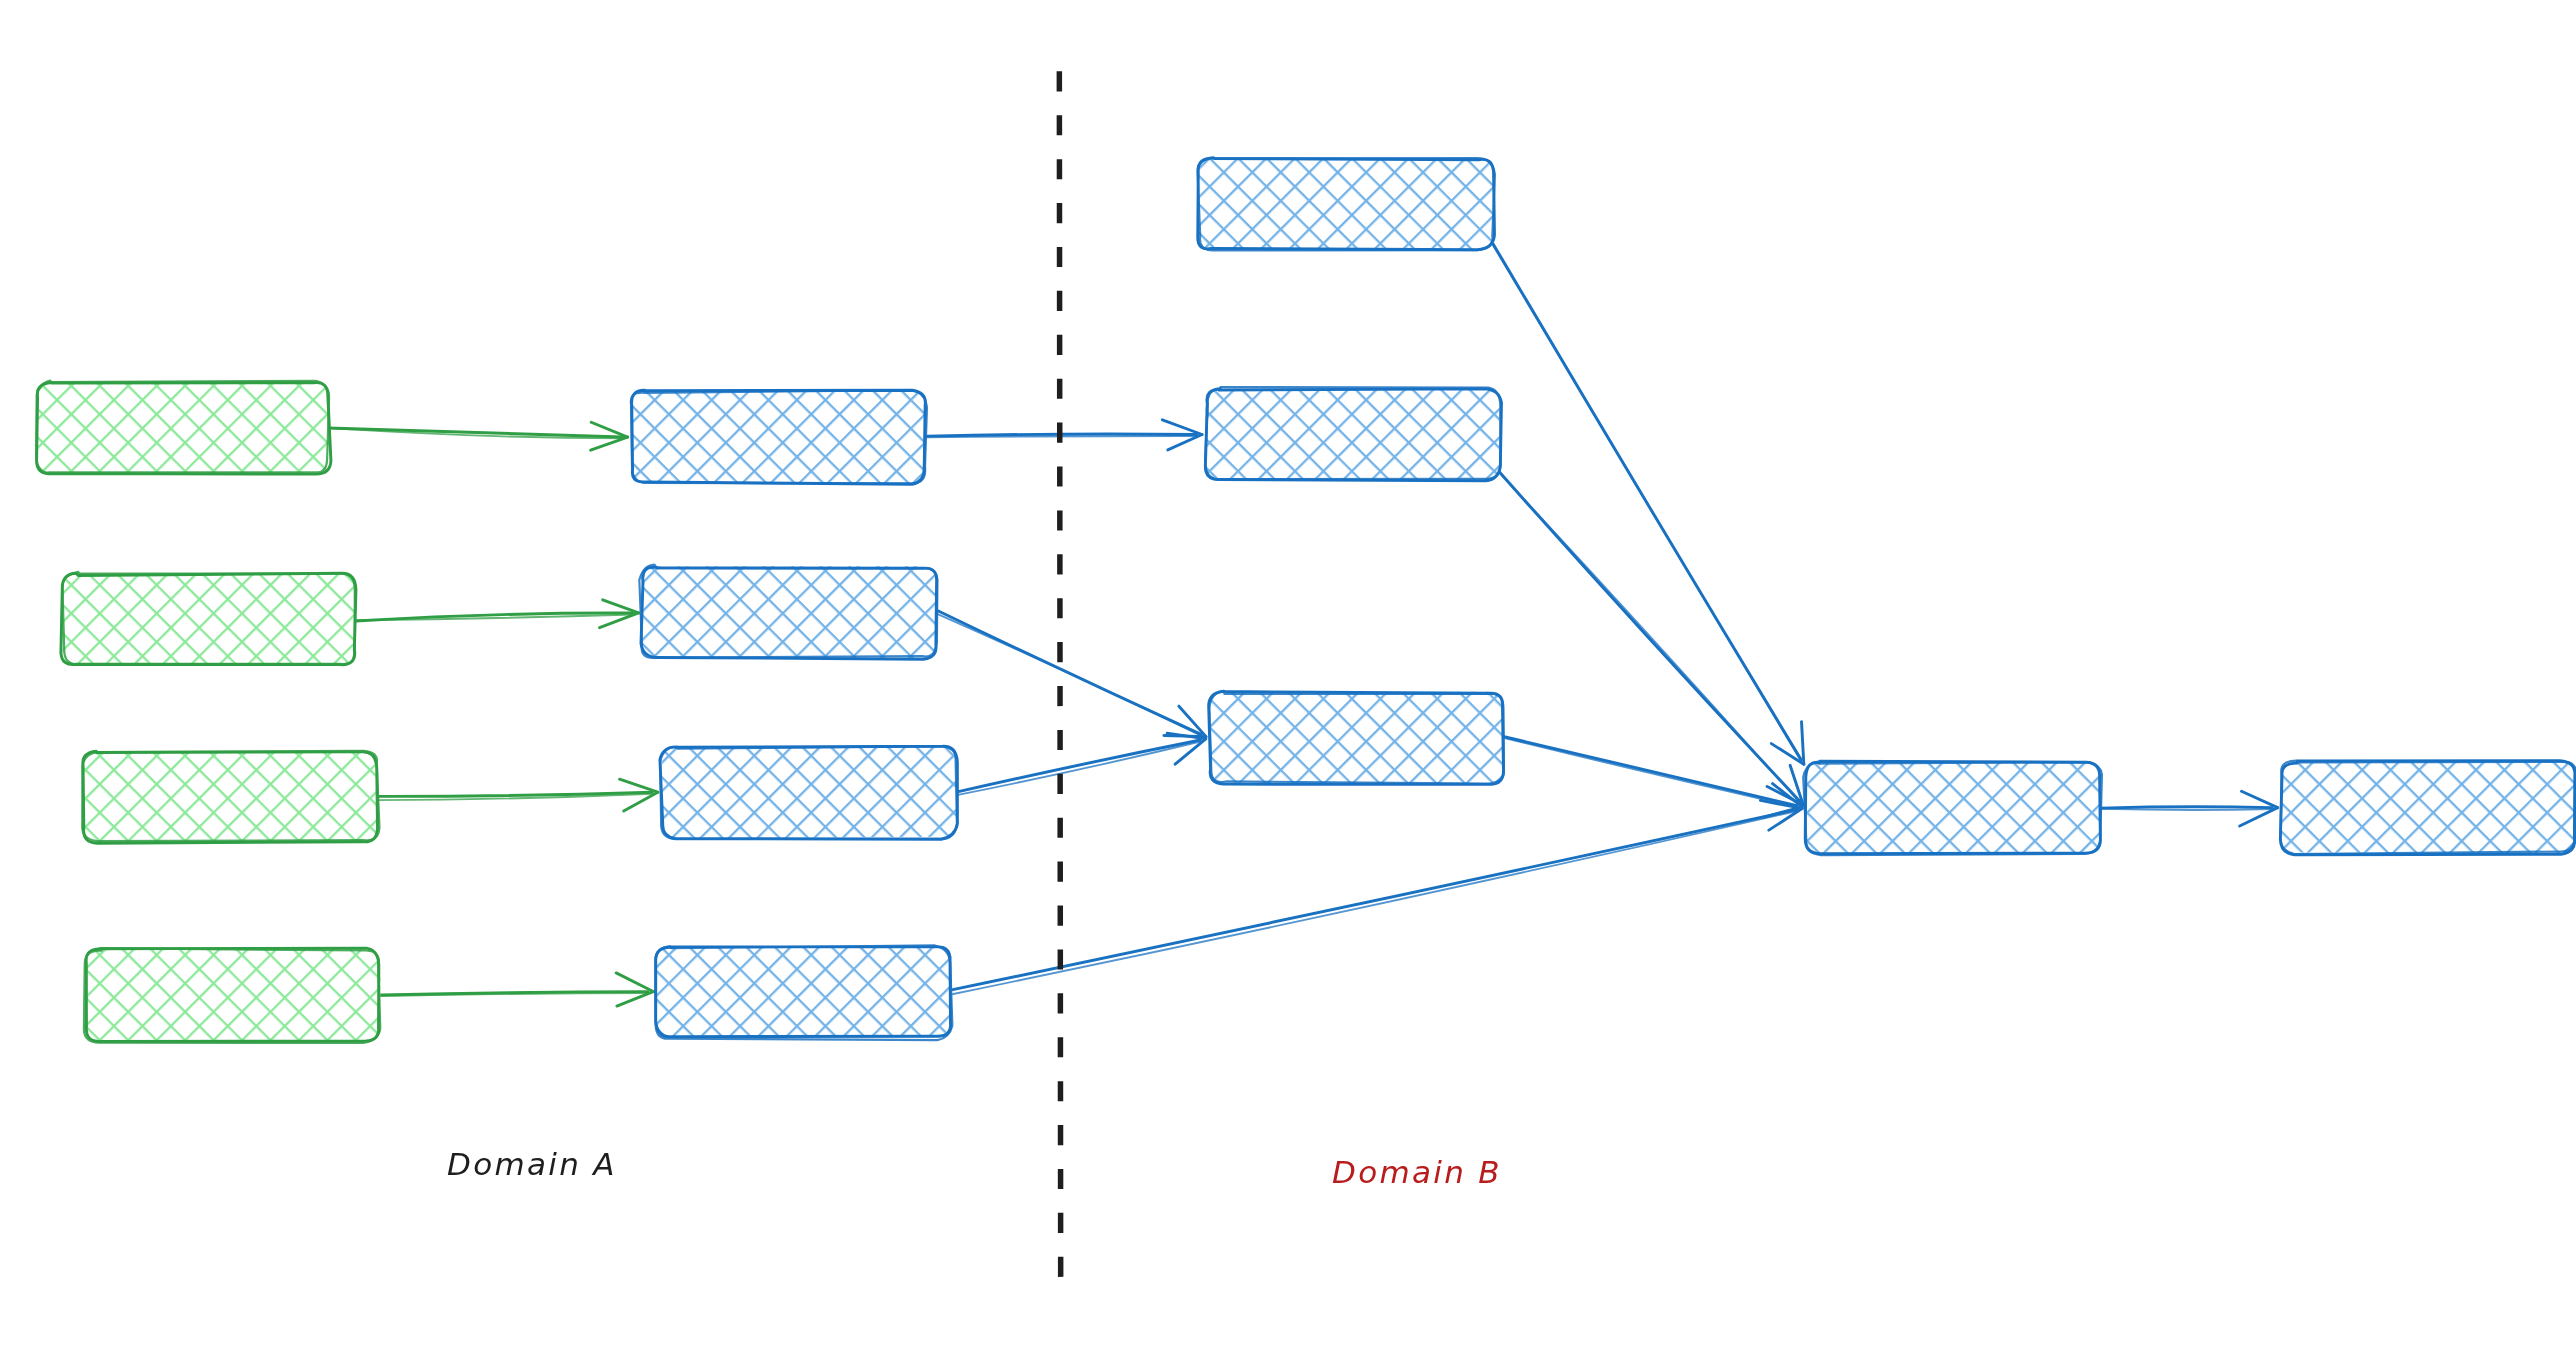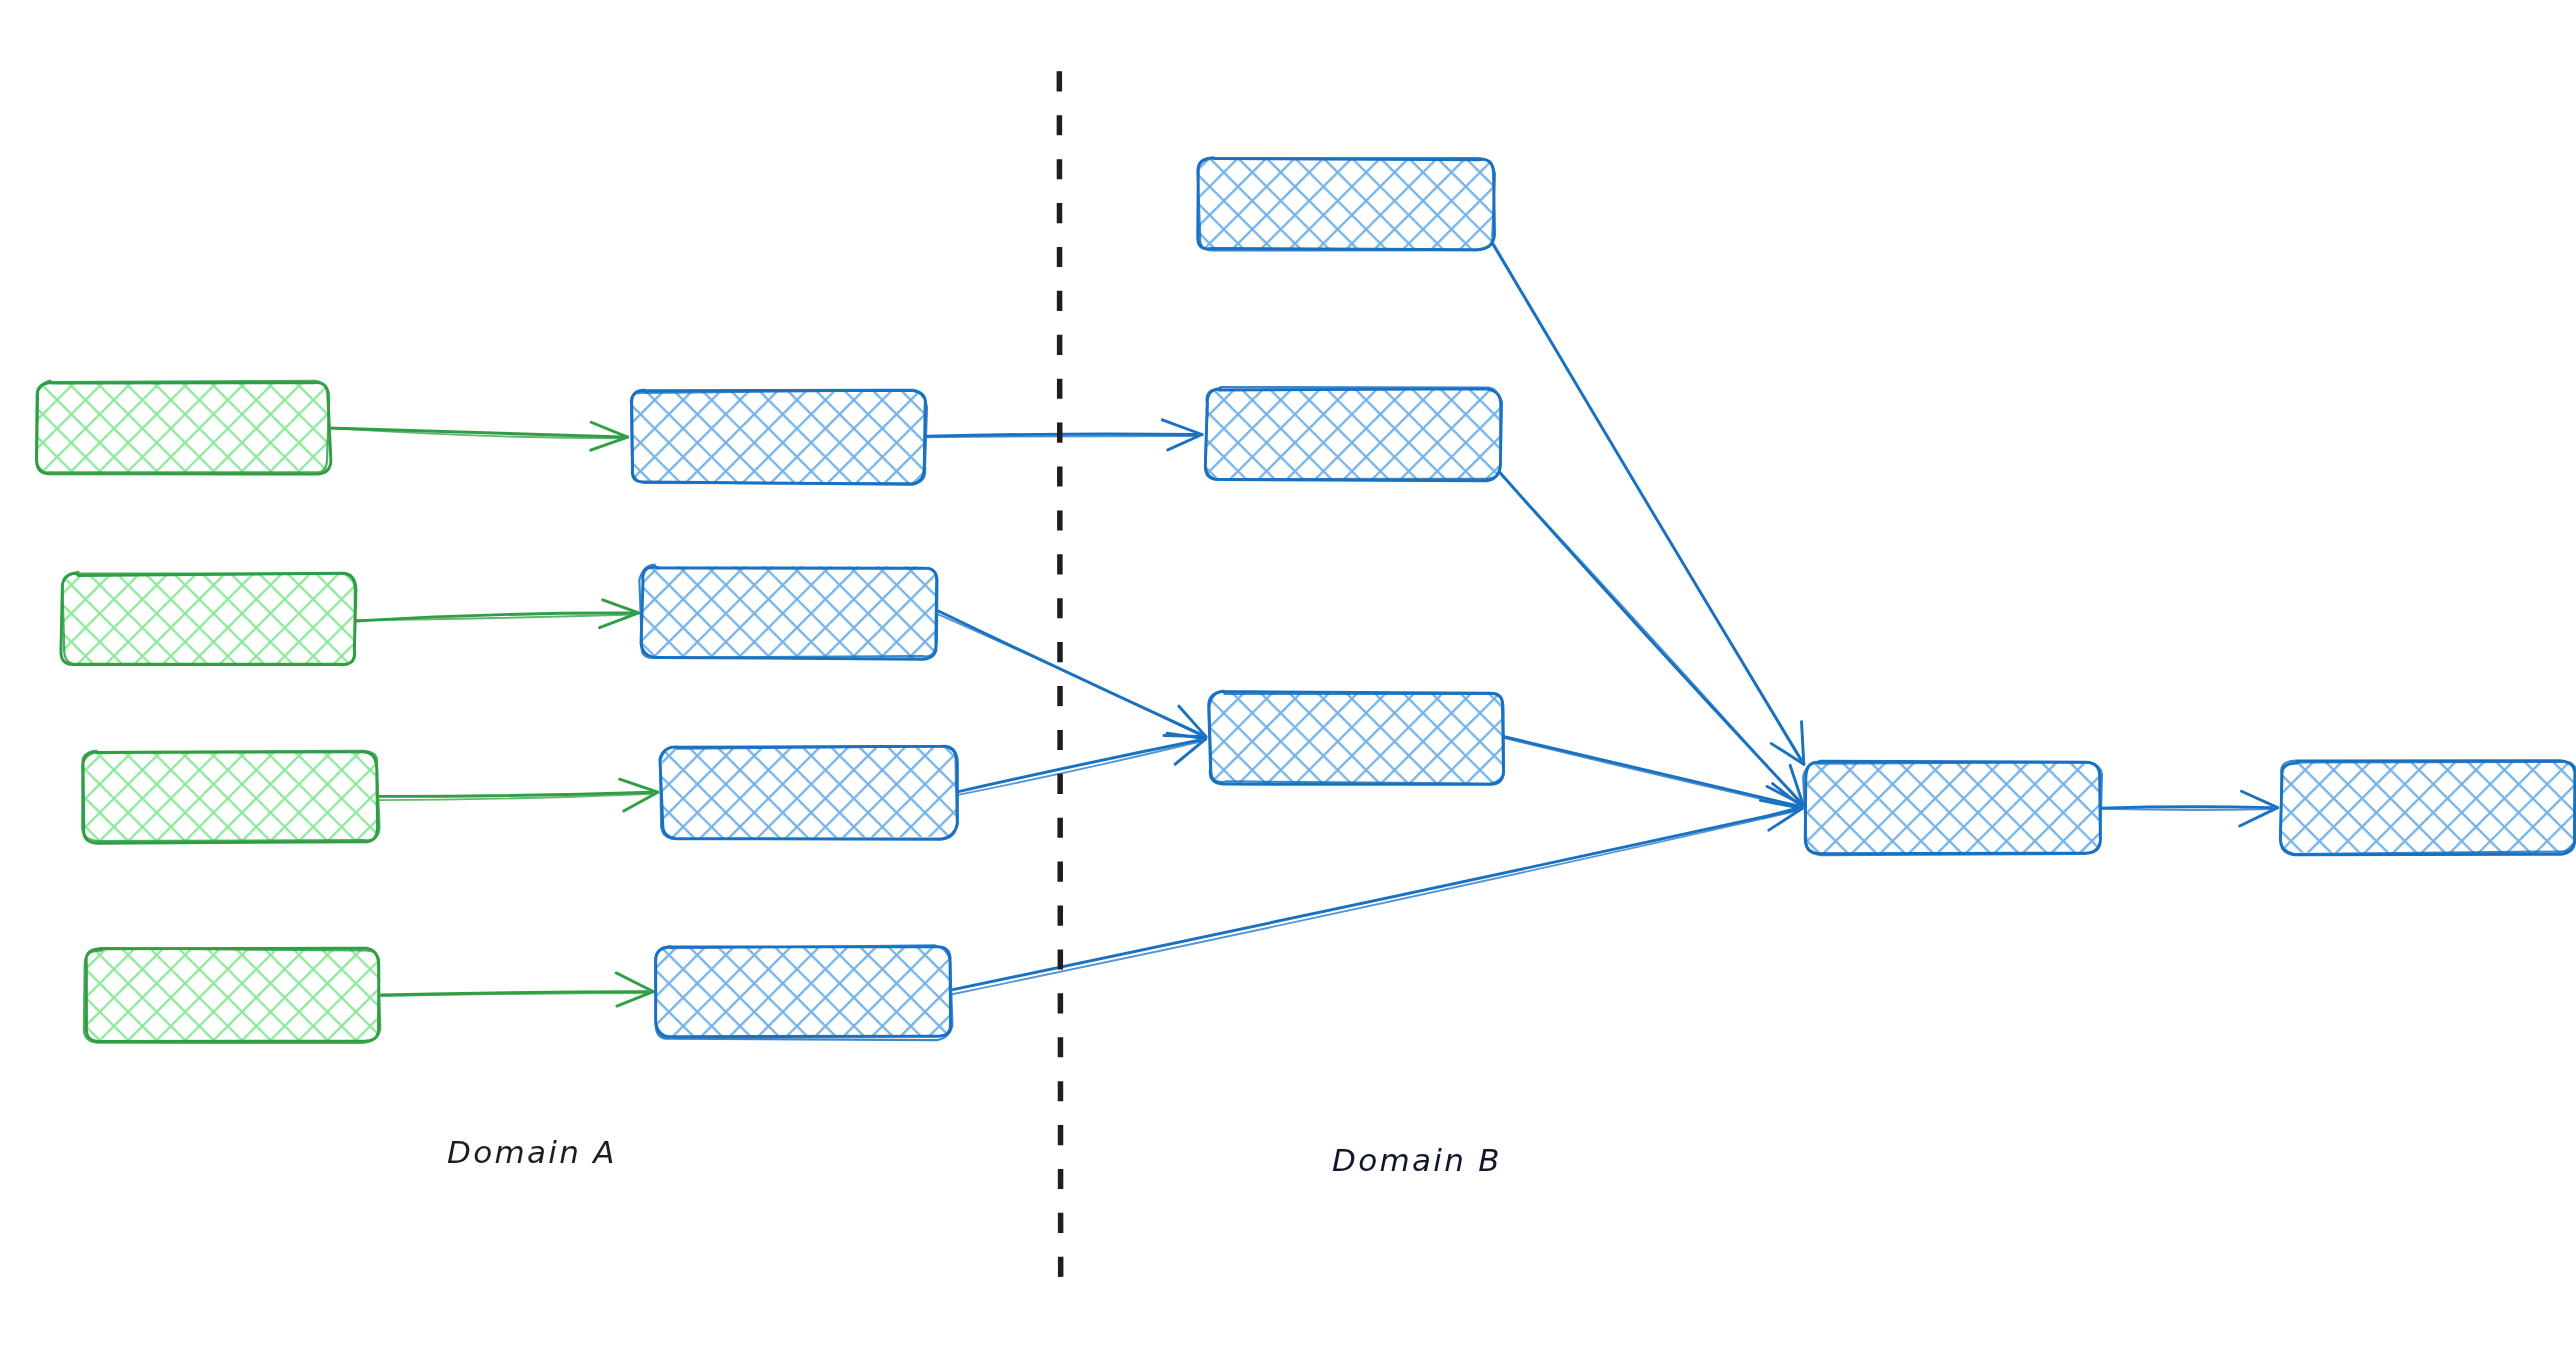--- a/index.html
+++ b/index.html
@@ -27,20 +27,21 @@
   .domain-label {
     position: absolute;
     font-family: "DejaVu Sans", sans-serif;
     font-size: 31px;
     font-style: italic;
     letter-spacing: 2.3px;
     color: #1e1e1e;
     white-space: nowrap;
     transform: translateX(-50%);
     user-select: none;
+    margin-top: 12px;
   }
   .node-hit {
     position: absolute;
     cursor: pointer;
   }
 </style>
 </head>
 <body>
 
 <div id="canvas">
@@ -199,21 +200,21 @@
           <path d="M 2507.9793225595167 833.433273388973 L 2801.6487503077597 832.9599216479155 Q 2816.187724306103 831.5409000408094 2818.09093170445 849.0358188647477 L 2815.9761459368638 913.2819828034294 Q 2813.8095780678605 931.2231159935346 2799.0687424673556 930.9800339707546 L 2508.070348454439 933.7234461329055 Q 2492.512552453211 929.9406253341774 2493.156911756032 915.5298419010032 L 2494.2391586322988 845.7878665927275 Q 2491.6384110934746 832.0358040644488 2510.734478380454 831.5724456798622 Z" fill="none" stroke="#1971c2" stroke-width="2.4" opacity="0.85" stroke-linecap="round" stroke-linejoin="round"></path>
         </g>
       </g>
     <g id="divider-layer">
         <path d="M 1158 78 L 1159.5 1418" stroke="#1e1e1e" stroke-width="6" stroke-dasharray="22 26" stroke-linecap="butt" fill="none"></path>
       </g>
   </svg>
 
   <div id="label-layer">
       <div class="domain-label" style="left: 532px; top: 1134px; color: rgb(30, 30, 30);">Domain A</div>
-      <div class="domain-label" style="left: 1417px; top: 1142px; color: #0f172a;">Domain B</div>
+      <div class="domain-label" style="left: 1417px; top: 1142px; color: #b91c1c;">Domain B</div>
     </div>
   <div id="hit-layer">
       <div class="node-hit" style="left: 37px; top: 382px; width: 293px; height: 91px;"></div>
       <div class="node-hit" style="left: 62px; top: 574px; width: 293px; height: 91px;"></div>
       <div class="node-hit" style="left: 82px; top: 752px; width: 295px; height: 91px;"></div>
       <div class="node-hit" style="left: 85px; top: 950px; width: 295px; height: 91px;"></div>
       <div class="node-hit" style="left: 631px; top: 392px; width: 295px; height: 91px;"></div>
       <div class="node-hit" style="left: 642px; top: 567px; width: 295px; height: 91px;"></div>
       <div class="node-hit" style="left: 661px; top: 746px; width: 295px; height: 91px;"></div>
       <div class="node-hit" style="left: 657px; top: 946px; width: 295px; height: 91px;"></div>

